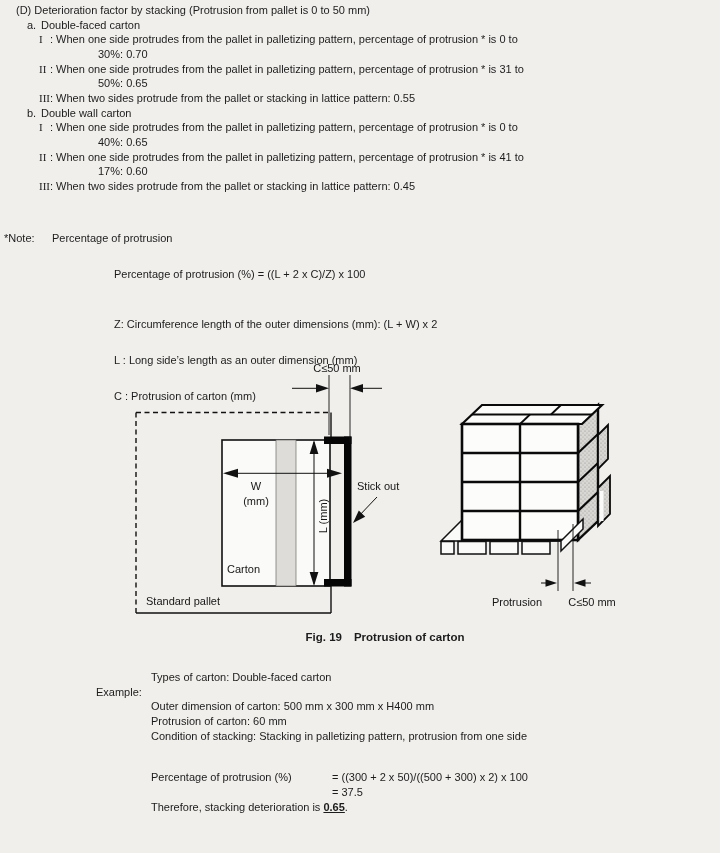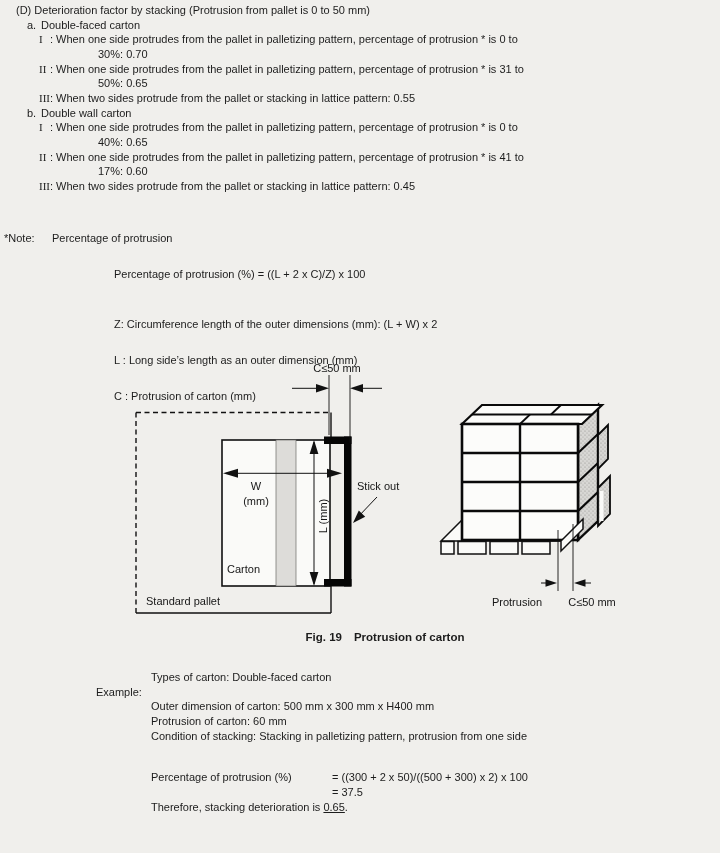--- a/index.html
+++ b/index.html
@@ -21,21 +21,21 @@
   .x62  { }
   .x83  { padding-left:83px;margin-left:11px; }
   .x92  { padding-left:92px; }
   .x110 { padding-left:110px;margin-top:21px; }
   .x147 { padding-left:147px; }
   .x328 { padding-left:328px; }
   .lbl   { display:inline-block; width:14px; }
   .rn    { display:inline-block; width:11px; font-family:"Liberation Serif", serif; }
   .notelbl { display:inline-block; width:48px; }
   .eqlbl { display:inline-block; width:181px; }
-  .ul { text-decoration:underline; }
+  .ul { text-decoration:underline;font-weight:bold; }
   .sp15 { height:15px; }
   .sp27 { height:27px; }
   .caption { position:absolute; top:630px; left:0; width:770px; text-align:center; font-weight:bold; font-size:11.5px; }
   .caption .cap-title { margin-left:12px; }
   .figsvg { position:absolute; top:358px; left:0; }
   svg text { font-family:"Liberation Sans", sans-serif; font-size:11px; fill:#161616; }
 </style>
 </head>
 <body>
 

